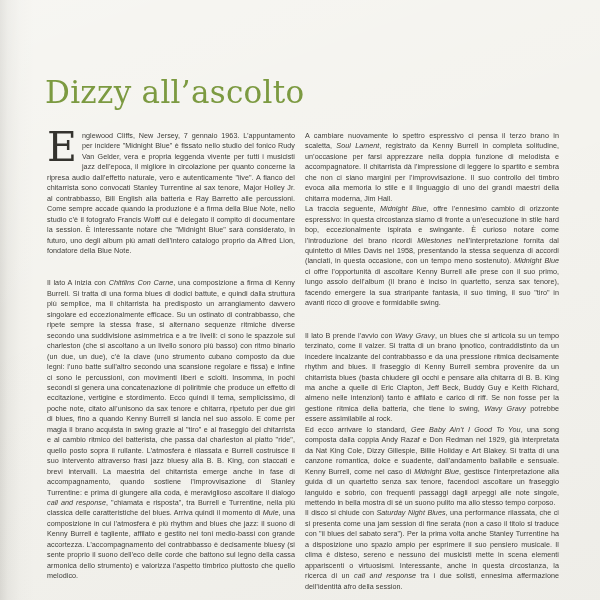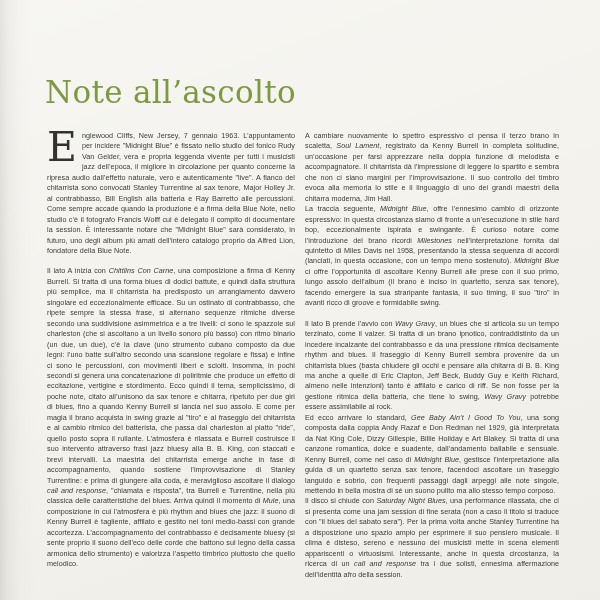--- a/index.html
+++ b/index.html
@@ -40,38 +40,38 @@
     margin:0;
     text-align:justify;
     font-size:7.2px;
     line-height:10.45px;
     color:var(--text);
     letter-spacing:0.04px;
     word-spacing:0.1px;
     -webkit-hyphens:auto;hyphens:auto;
   }
   .para i{}
-  .gap{margin-top:10px;}
+  .gap{margin-top:22px;}
   .dropcap{
     float:left;
     font-family:"DejaVu Serif",serif;
     font-size:41px;
     line-height:30px;
     height:31px;
     margin:1px 5px 0 0;
     color:#34332e;
   }
 </style>
 </head>
 <body>
 
 <div class="edge-shadow"></div>
 <div class="sheen"></div>
 
-<h1 class="page-title">Note all’ascolto</h1>
+<h1 class="page-title">Dizzy all’ascolto</h1>
 
 <div class="col col-left">
   <p class="para"><span class="dropcap">E</span><span><span>nglewood Cliffs, New Jersey, 7 gennaio 1963. L’appuntamento per incidere "Midnight Blue" è fissato nello studio del fonico Rudy Van Gelder, vera e propria leggenda vivente per tutti i musicisti jazz dell’epoca, il migliore in circolazione per quanto concerne la ripresa audio dall’effetto naturale, vero e autenticamente "live". A fianco del chitarrista sono convocati Stanley Turrentine al sax tenore, Major Holley Jr. al contrabbasso, Bill English alla batteria e Ray Barretto alle percussioni. Come sempre accade quando la produzione è a firma della Blue Note, nello studio c’è il fotografo Francis Wolff cui è delegato il compito di documentare la session. È interessante notare che "Midnight Blue" sarà considerato, in futuro, uno degli album più amati dell’intero catalogo proprio da Alfred Lion, fondatore della Blue Note.</span></span></p>
   <p class="para gap"><span><span>Il lato A inizia con </span><i>Chittlins Con Carne</i><span>, una composizione a firma di Kenny Burrell. Si tratta di una forma blues di dodici battute, e quindi dalla struttura più semplice, ma il chitarrista ha predisposto un arrangiamento davvero singolare ed eccezionalmente efficace. Su un ostinato di contrabbasso, che ripete sempre la stessa frase, si alternano sequenze ritmiche diverse secondo una suddivisione asimmetrica e a tre livelli: ci sono le spazzole sul charleston (che si ascoltano a un livello sonoro più basso) con ritmo binario (un due, un due), c’è la clave (uno strumento cubano composto da due legni: l’uno batte sull’altro secondo una scansione regolare e fissa) e infine ci sono le percussioni, con movimenti liberi e sciolti. Insomma, in pochi secondi si genera una concatenazione di poliritmie che produce un effetto di eccitazione, vertigine e stordimento. Ecco quindi il tema, semplicissimo, di poche note, citato all’unisono da sax tenore e chitarra, ripetuto per due giri di blues, fino a quando Kenny Burrell si lancia nel suo assolo. E come per magia il brano acquista in swing grazie al "tiro" e al fraseggio del chitarrista e al cambio ritmico del batterista, che passa dal charleston al piatto "ride", quello posto sopra il rullante. L’atmosfera è rilassata e Burrell costruisce il suo intervento attraverso frasi jazz bluesy alla B. B. King, con staccati e brevi intervalli. La maestria del chitarrista emerge anche in fase di accompagnamento, quando sostiene l’improvvisazione di Stanley Turrentine: e prima di giungere alla coda, è meraviglioso ascoltare il dialogo </span><i>call and response</i><span>, "chiamata e risposta", tra Burrell e Turrentine, nella più classica delle caratteristiche del blues. Arriva quindi il momento di </span><i>Mule</i><span>, una composizione in cui l’atmosfera è più rhythm and blues che jazz: il suono di Kenny Burrell è tagliente, affilato e gestito nei toni medio-bassi con grande accortezza. L’accompagnamento del contrabbasso è decisamente bluesy (si sente proprio il suono dell’eco delle corde che battono sul legno della cassa armonica dello strumento) e valorizza l’aspetto timbrico piuttosto che quello melodico.</span></span></p>
 </div>
 
 <div class="col col-right">
   <p class="para"><span><span>A cambiare nuovamente lo spettro espressivo ci pensa il terzo brano in scaletta, </span><i>Soul Lament</i><span>, registrato da Kenny Burrell in completa solitudine, un’occasione per farsi apprezzare nella doppia funzione di melodista e accompagnatore. Il chitarrista dà l’impressione di leggere lo spartito e sembra che non ci siano margini per l’improvvisazione. Il suo controllo del timbro evoca alla memoria lo stile e il linguaggio di uno dei grandi maestri della chitarra moderna, Jim Hall.</span></span></p>
   <p class="para"><span><span>La traccia seguente, </span><i>Midnight Blue</i><span>, offre l’ennesimo cambio di orizzonte espressivo: in questa circostanza siamo di fronte a un’esecuzione in stile hard bop, eccezionalmente ispirata e swingante. È curioso notare come l’introduzione del brano ricordi </span><i>Milestones</i><span> nell’interpretazione fornita dal quintetto di Miles Davis nel 1958, presentando la stessa sequenza di accordi (lanciati, in questa occasione, con un tempo meno sostenuto). </span><i>Midnight Blue</i><span> ci offre l’opportunità di ascoltare Kenny Burrell alle prese con il suo primo, lungo assolo dell’album (il brano è inciso in quartetto, senza sax tenore), facendo emergere la sua straripante fantasia, il suo timing, il suo "tiro" in avanti ricco di groove e formidabile swing.</span></span></p>
   <p class="para gap"><span><span>Il lato B prende l’avvio con </span><i>Wavy Gravy</i><span>, un blues che si articola su un tempo terzinato, come il valzer. Si tratta di un brano ipnotico, contraddistinto da un incedere incalzante del contrabbasso e da una pressione ritmica decisamente rhythm and blues. Il fraseggio di Kenny Burrell sembra provenire da un chitarrista blues (basta chiudere gli occhi e pensare alla chitarra di B. B. King ma anche a quelle di Eric Clapton, Jeff Beck, Buddy Guy e Keith Richard, almeno nelle intenzioni) tanto è affilato e carico di riff. Se non fosse per la gestione ritmica della batteria, che tiene lo swing, </span><i>Wavy Gravy</i><span> potrebbe essere assimilabile al rock.</span></span></p>

